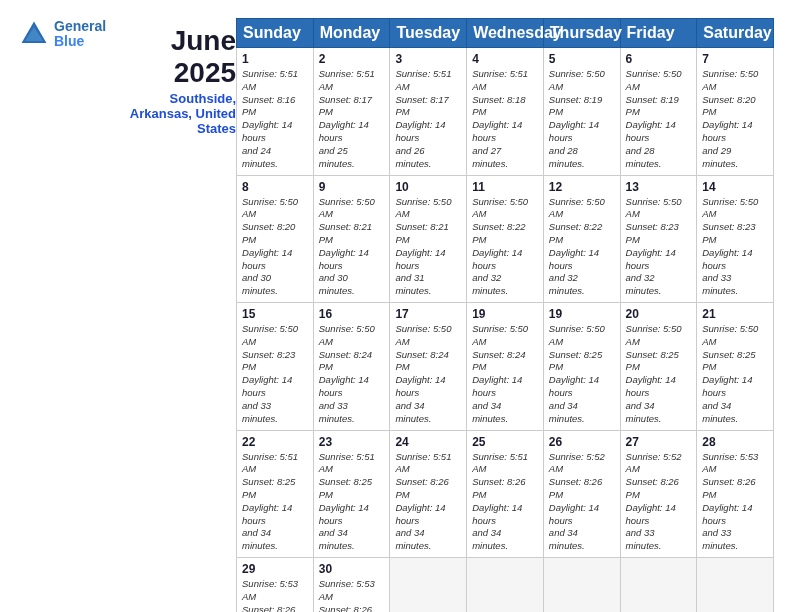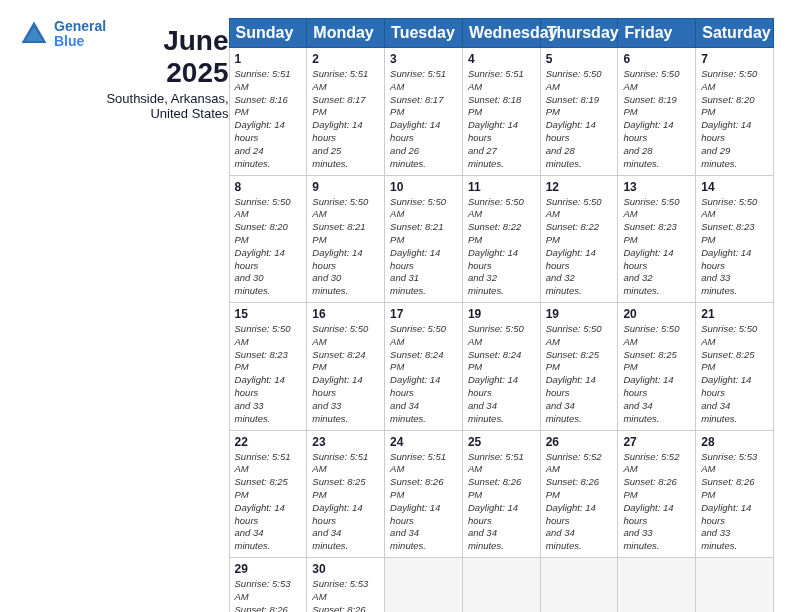--- a/index.html
+++ b/index.html
@@ -46,22 +46,23 @@
       text-align: right;
       margin-top: 7px;
     }
     .main-title {
       font-size: 28px;
       font-weight: bold;
       color: #1a1a2e;
     }
     .subtitle {
       font-size: 13px;
-      color: #0f172a;
+      color: #1d4ed8;
       margin-top: 2px;
+      font-weight: bold;
     }
     table {
       width: 100%;
       border-collapse: collapse;
       table-layout: fixed;
     }
     .day-header {
       background: #2a6db5;
       color: #fff;
       font-weight: bold;

